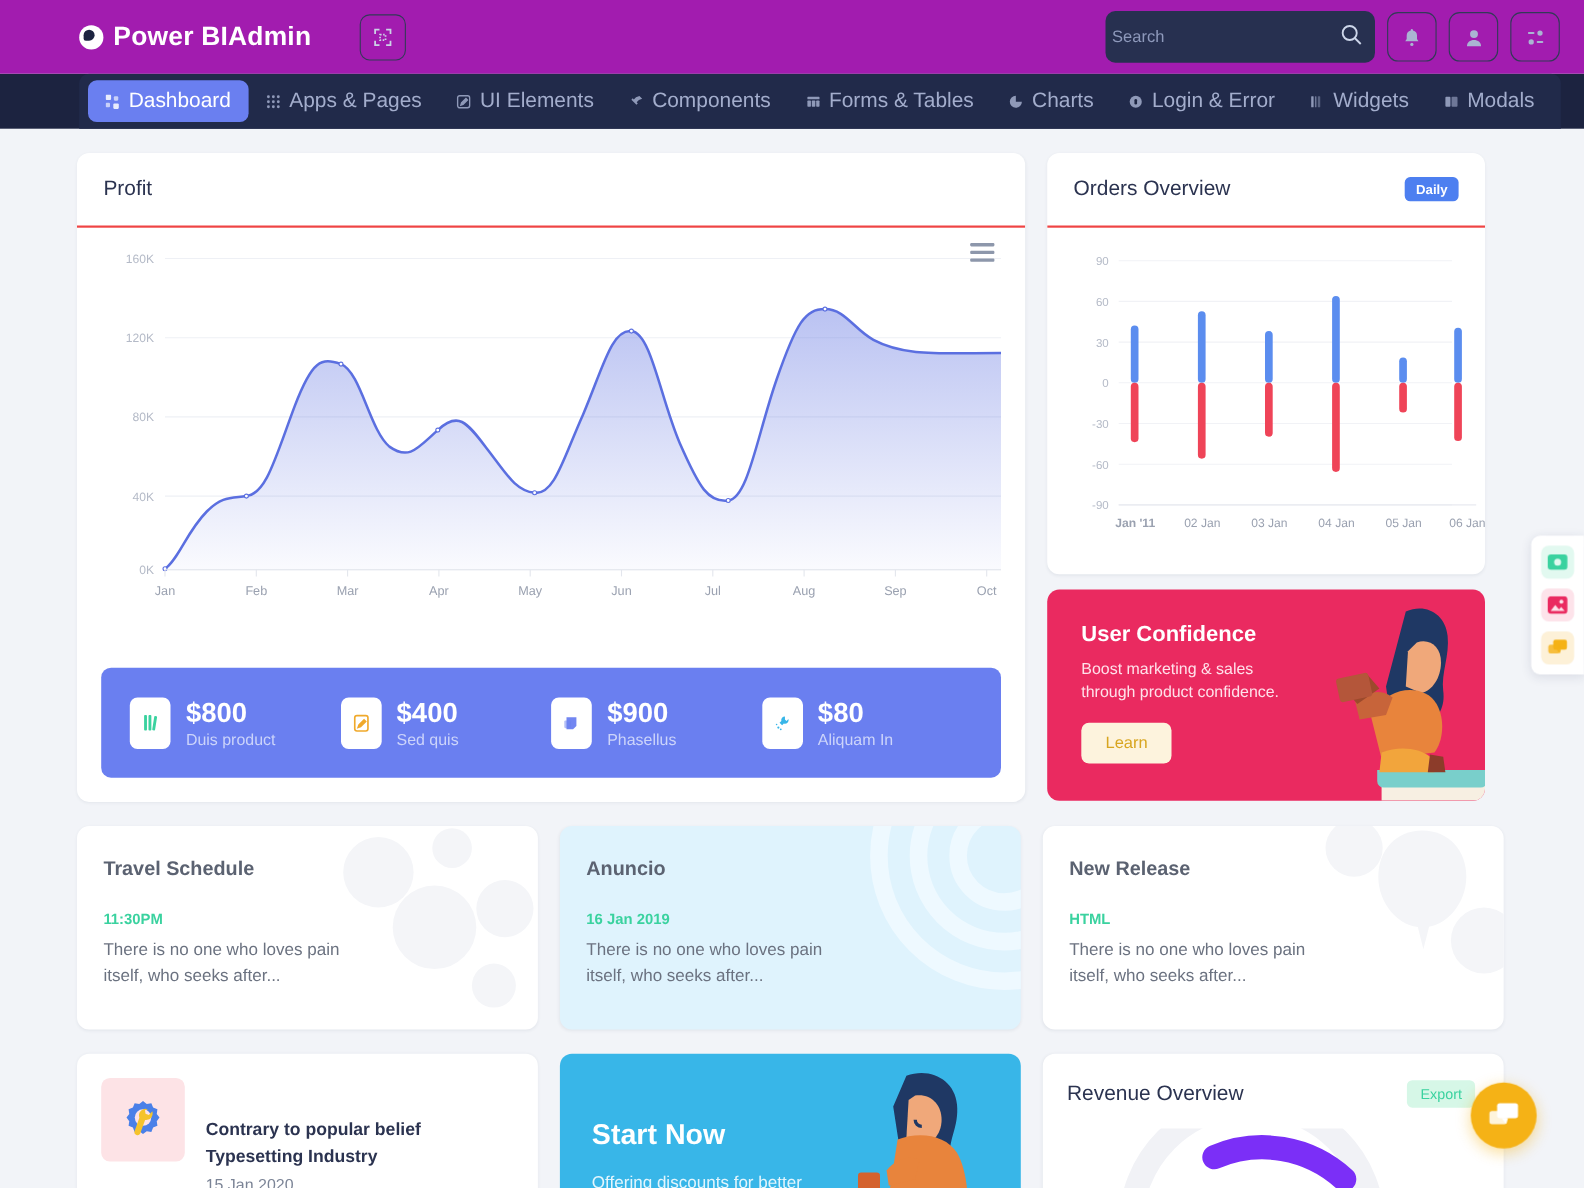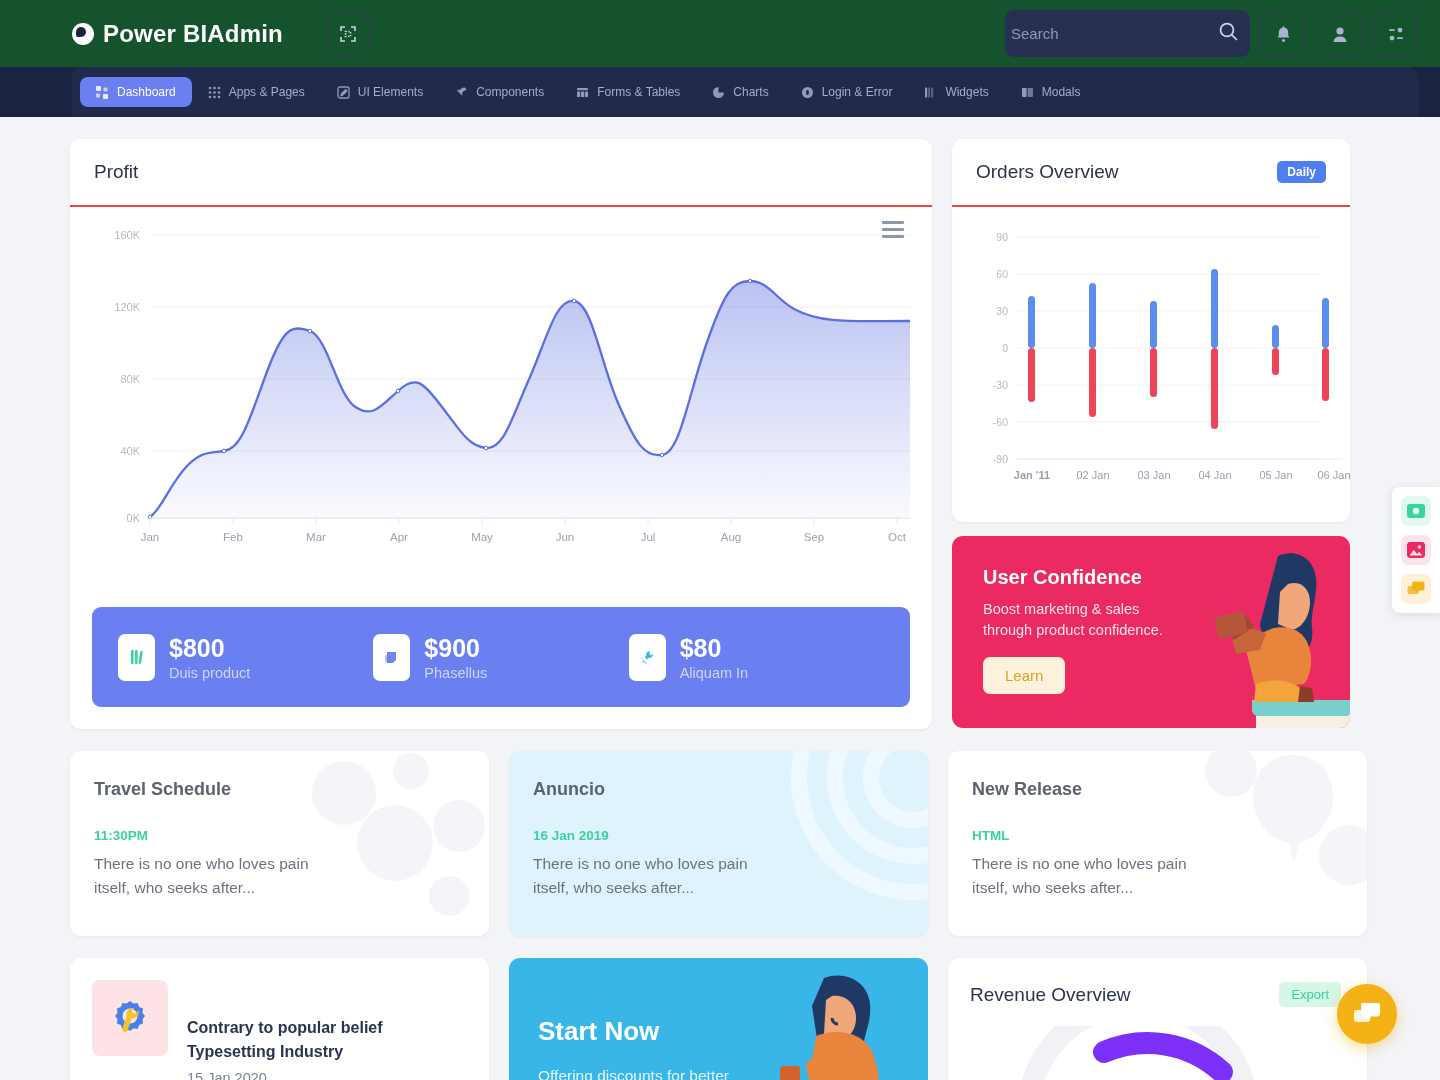--- a/index.html
+++ b/index.html
@@ -4,21 +4,21 @@
 <style>
   * { box-sizing: border-box; margin: 0; padding: 0; }
   html, body {
     width: 1440px; height: 1080px;
     font-family: "Liberation Sans", sans-serif;
     background: #f2f4f8;
     overflow: hidden;
   }
   
   .topbar {
-    height: 67px; background: #14532d;
+    height: 67px; background: #a21caf;
     display: flex; align-items: center; padding: 0 22px;
     position: relative; z-index: 20;
   }
   .brand { display: flex; align-items: center; gap: 9px; margin-left: 50px; }
   .brand-mark {
     width: 22px; height: 22px; border-radius: 50%;
     background: #ffffff; position: relative; flex: none;
   }
   .brand-mark::after{
     content:""; position:absolute; left:4px; top:4px;
@@ -54,21 +54,21 @@
     display: flex; align-items: flex-start; position: relative; z-index: 15;
   }
   .navstrip {
     background: #212a4a; border-radius: 9px 9px 0 0;
     height: 50px; display: flex; align-items: center;
     padding: 0 8px; margin-left: 50px; flex: 1;
   }
   .navitem {
     display: flex; align-items: center; gap: 8px;
     padding: 8px 16px; border-radius: 8px;
-    color: #a3adcc; font-size: 12px; white-space: nowrap;
+    color: #a3adcc; font-size: 19px; white-space: nowrap;
   }
   .navitem.active { background: #6a7ff0; color: #fff; }
   .navitem .nicon { display:flex; align-items:center; opacity:.85; }
   
   .content { padding: 22px 70px 0 70px; }
   .row { display: flex; gap: 20px; margin-bottom: 22px; }
   .card {
     background: #fff; border-radius: 11px;
     box-shadow: 0 1px 3px rgba(40,50,90,.07);
     position: relative; overflow: hidden;
@@ -413,20 +413,32 @@
           <div class="stat-ico">
             <svg width="16" height="18" viewBox="0 0 16 18" fill="#3ad29f">
               <rect x="2" y="2" width="2.6" height="14" rx=".8"></rect>
                 <rect x="6" y="2" width="2.6" height="14" rx=".8"></rect>
               <rect x="10.3" y="3" width="2.6" height="13" rx=".8" transform="rotate(9 11.6 9.5)"></rect>
             </svg>
             </div>
           <div>
             <div class="stat-val">$800</div>
             <div class="stat-lbl">Duis product</div>
+          </div>
+        </div>
+        <div class="stat">
+          <div class="stat-ico">
+            <svg width="17" height="17" viewBox="0 0 17 17" fill="none" stroke="#f0a92b" stroke-width="1.5">
+              <rect x="2.5" y="1.5" width="12" height="14" rx="2"></rect>
+              <path d="M11 5.5l-4.6 4.6-.8 2.2 2.2-.8 4.6-4.6z" fill="#f0a92b"></path>
+            </svg>
+            </div>
+          <div>
+            <div class="stat-val">$400</div>
+            <div class="stat-lbl">Sed quis</div>
           </div>
         </div>
         <div class="stat">
           <div class="stat-ico">
             <svg width="17" height="17" viewBox="0 0 17 17" fill="#6a7ff0">
               <path d="M4 3h9v8l-3 3H4z" opacity=".95"></path>
                 <rect x="2" y="6" width="6" height="7" rx="1" opacity=".5"></rect>
             </svg>
             </div>
           <div>

